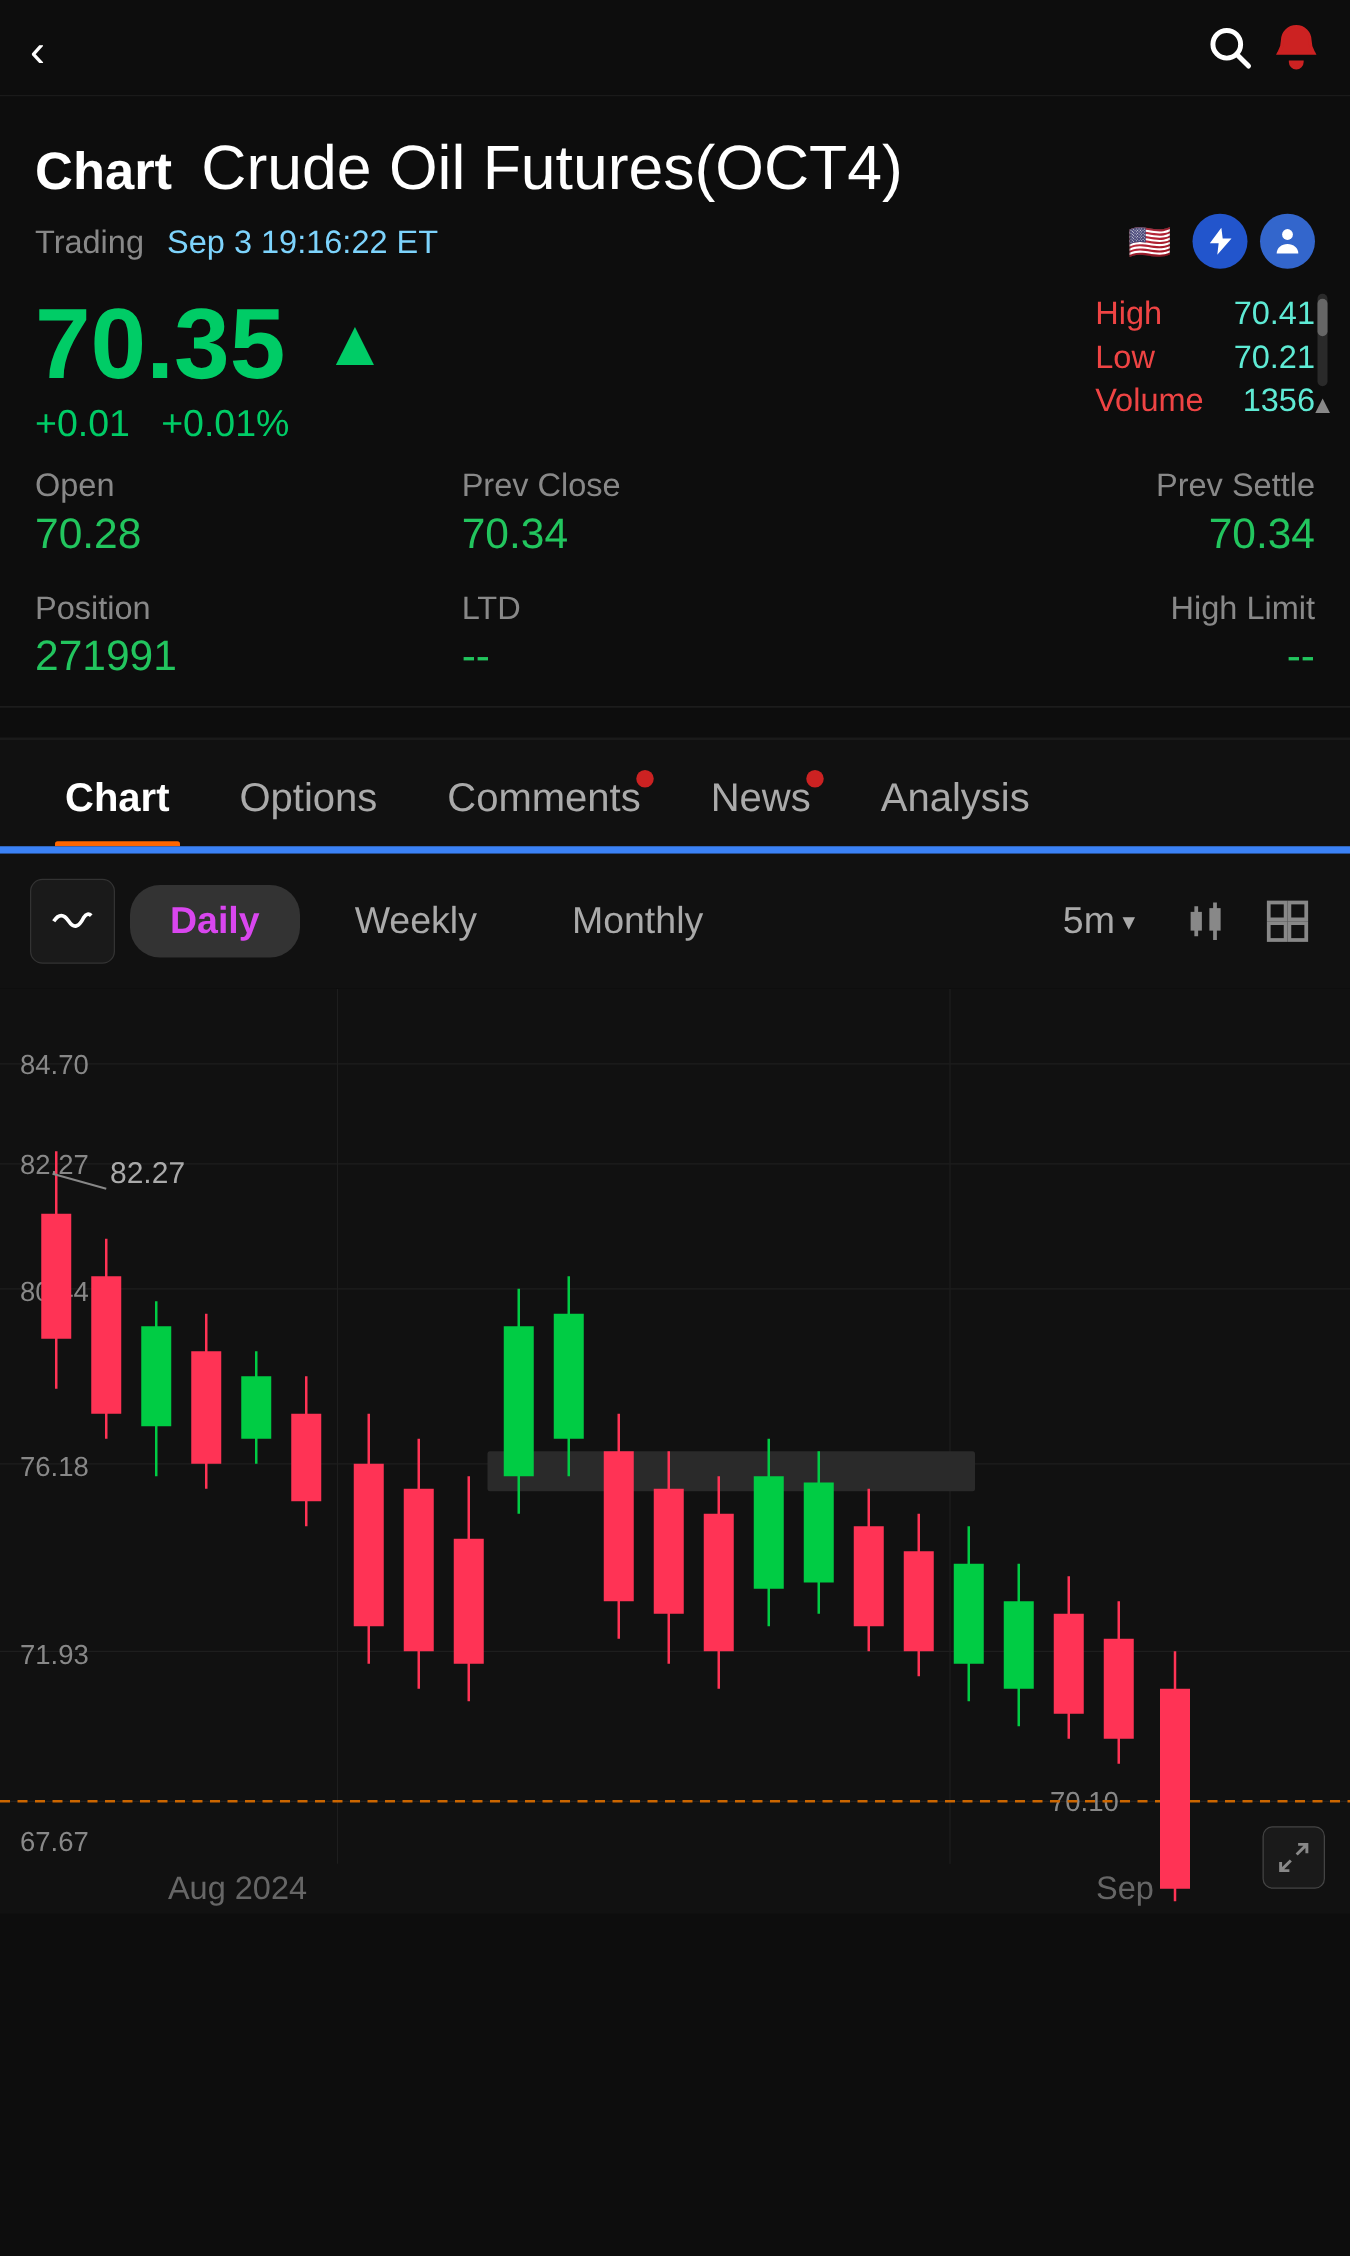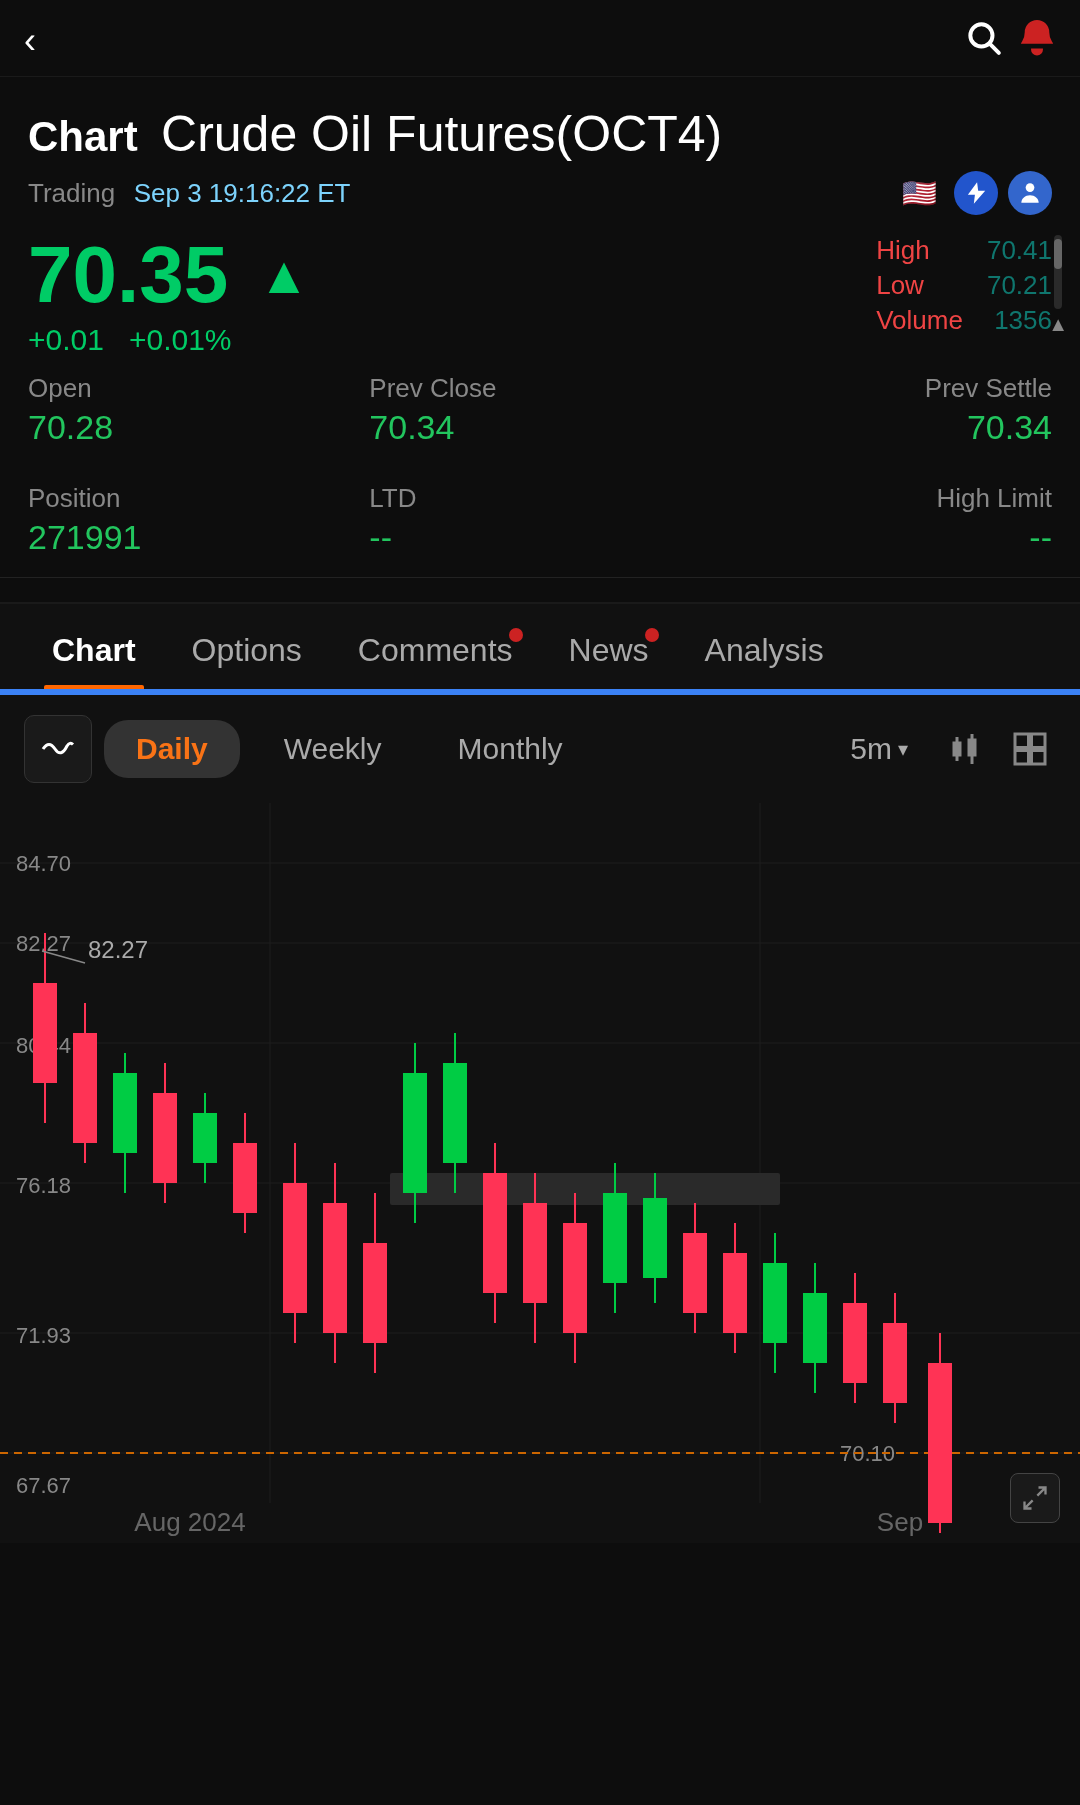--- a/index.html
+++ b/index.html
@@ -132,29 +132,29 @@
       grid-template-columns: auto auto;
       gap: 4px 24px;
       text-align: left;
     }
     .stat-label {
       font-size: 26px;
       color: #ef4444;
     }
     .stat-value {
       font-size: 26px;
-      color: #0f766e;
+      color: #5eead4;
       text-align: right;
     }
 
     
     .details-grid {
       display: grid;
       grid-template-columns: 1fr 1fr 1fr;
-      gap: 36px 0;
+      gap: 24px 0;
       margin-top: 10px;
     }
     .detail-item {}
     .detail-label {
       font-size: 26px;
       color: #888;
       margin-bottom: 4px;
     }
     .detail-value {
       font-size: 34px;
@@ -238,21 +238,21 @@
       padding: 12px 32px;
       border-radius: 24px;
       font-size: 30px;
       cursor: pointer;
       color: #aaa;
       background: transparent;
       border: none;
     }
     .period-btn.active {
       background: #333;
-      color: #f97316;
+      color: #d946ef;
       font-weight: 600;
     }
     .interval-btn {
       display: flex;
       align-items: center;
       gap: 6px;
       padding: 12px 20px;
       border-radius: 24px;
       font-size: 30px;
       color: #aaa;

